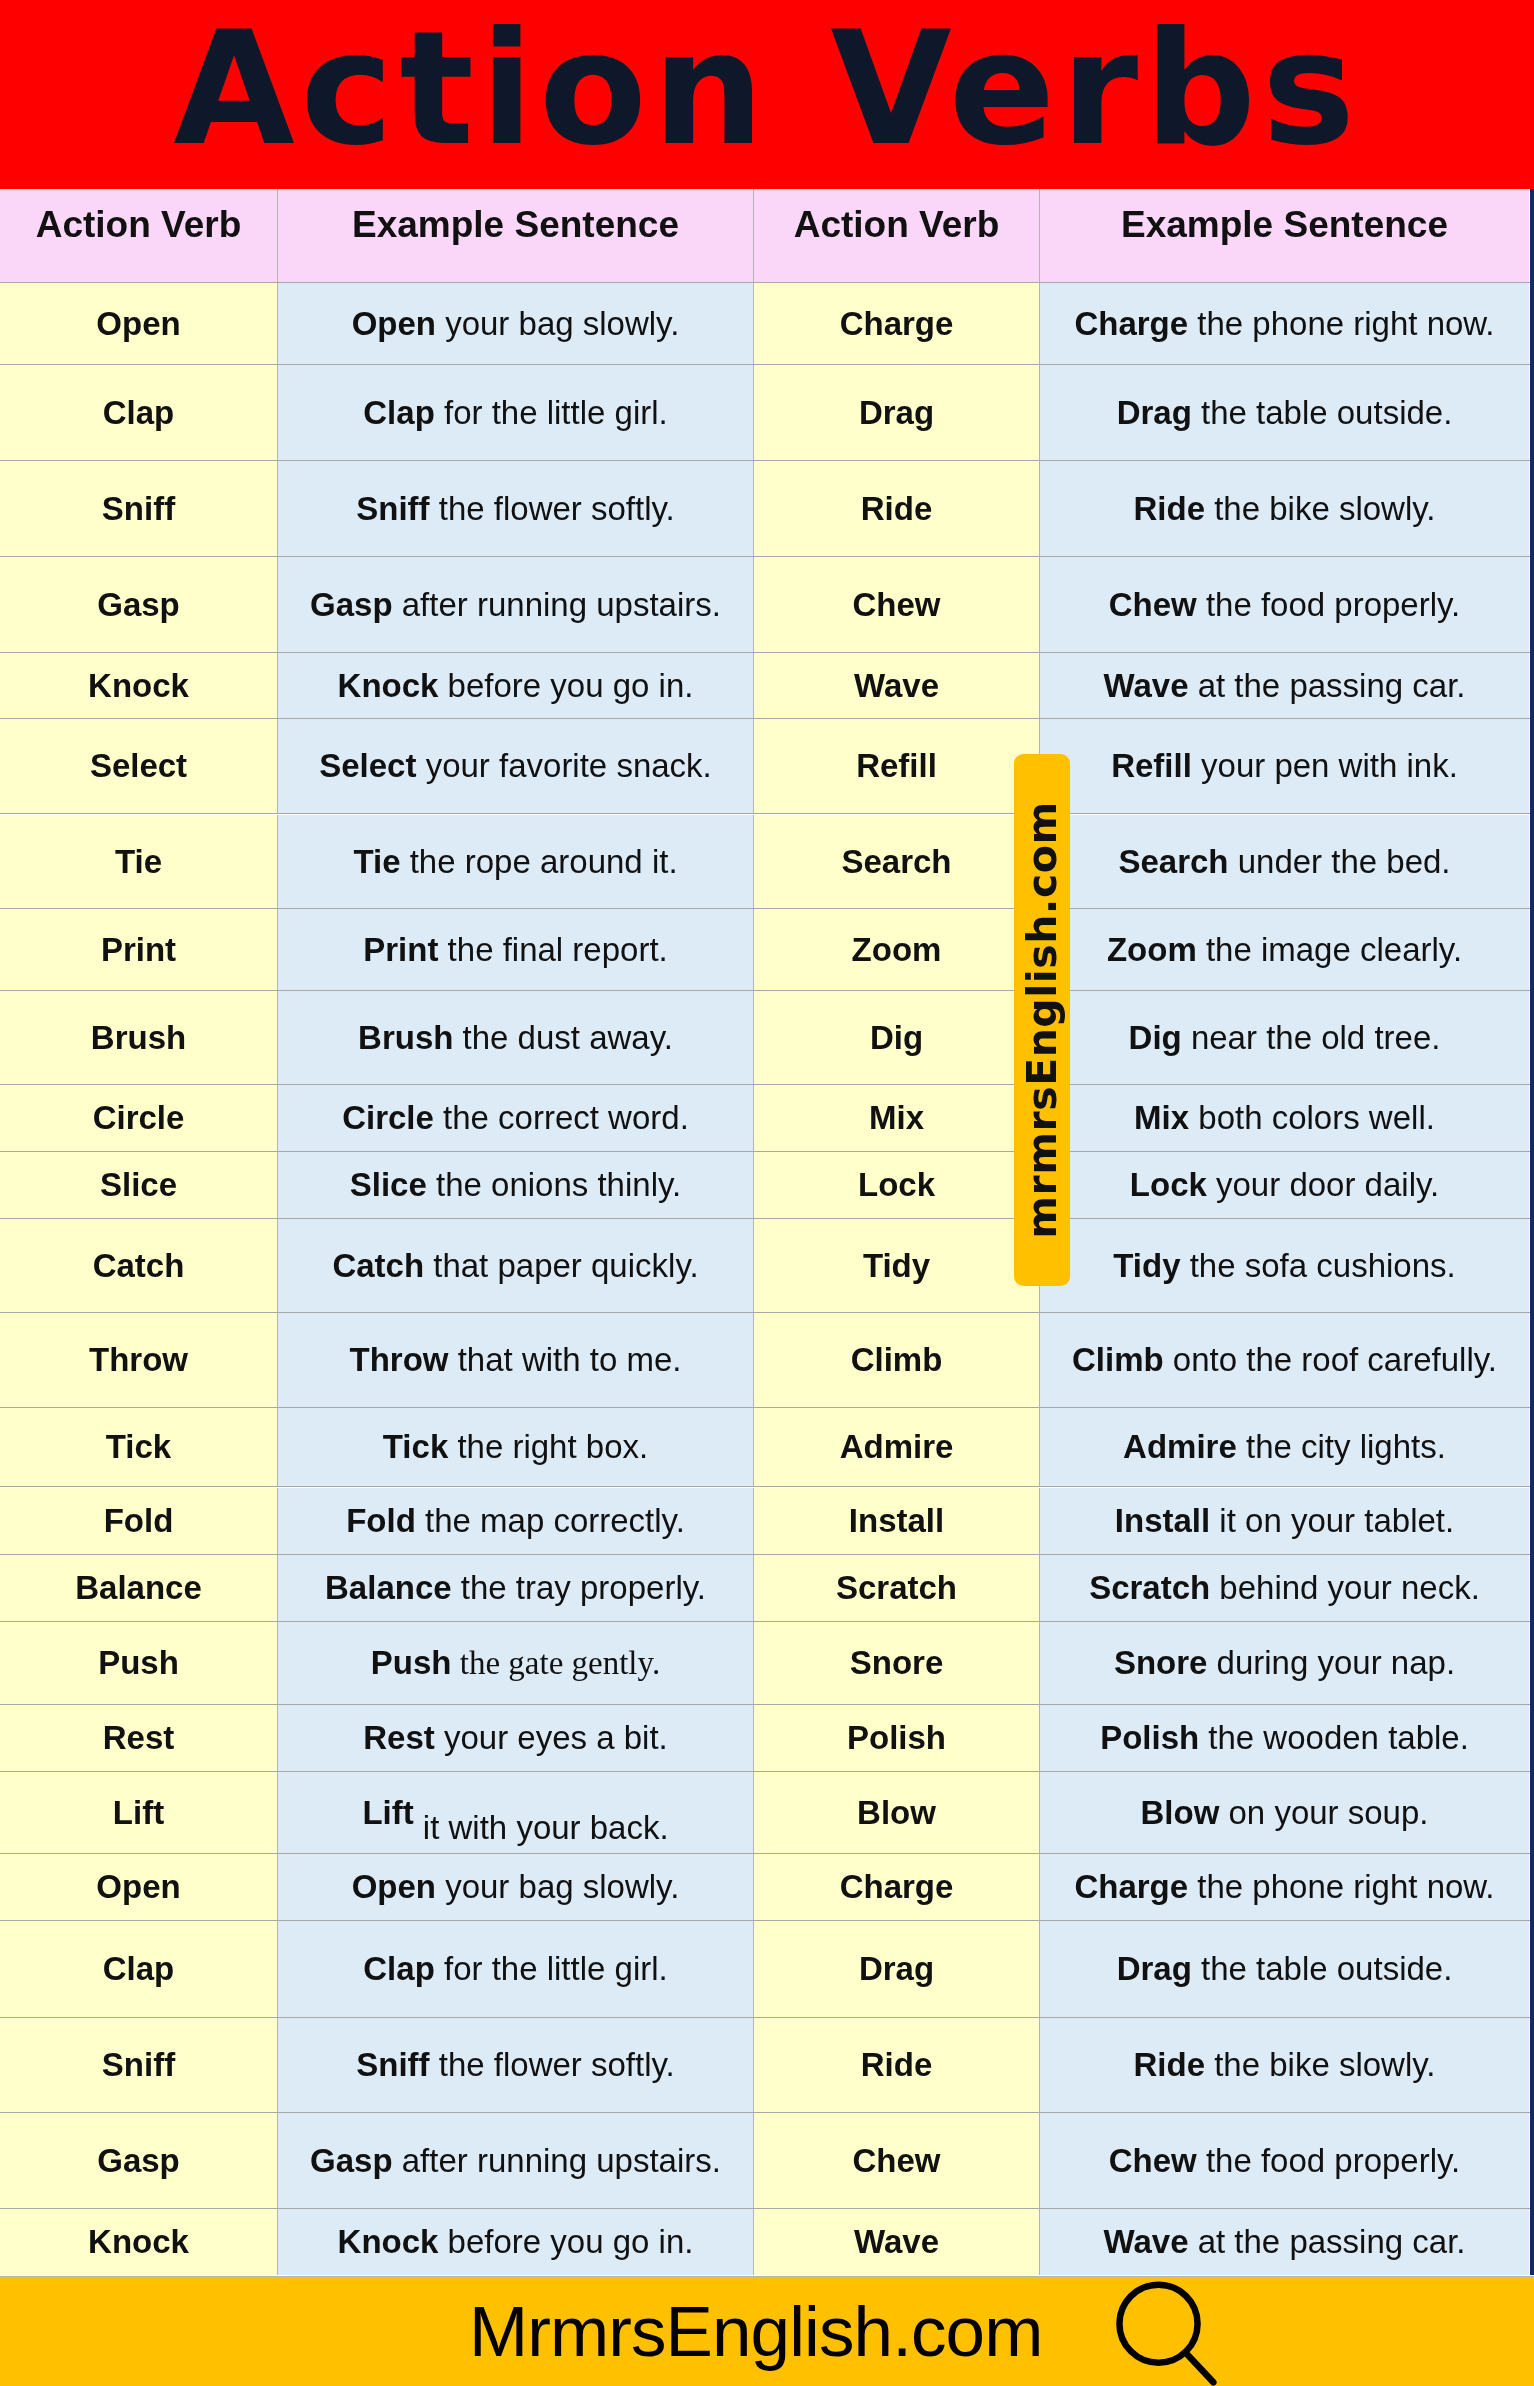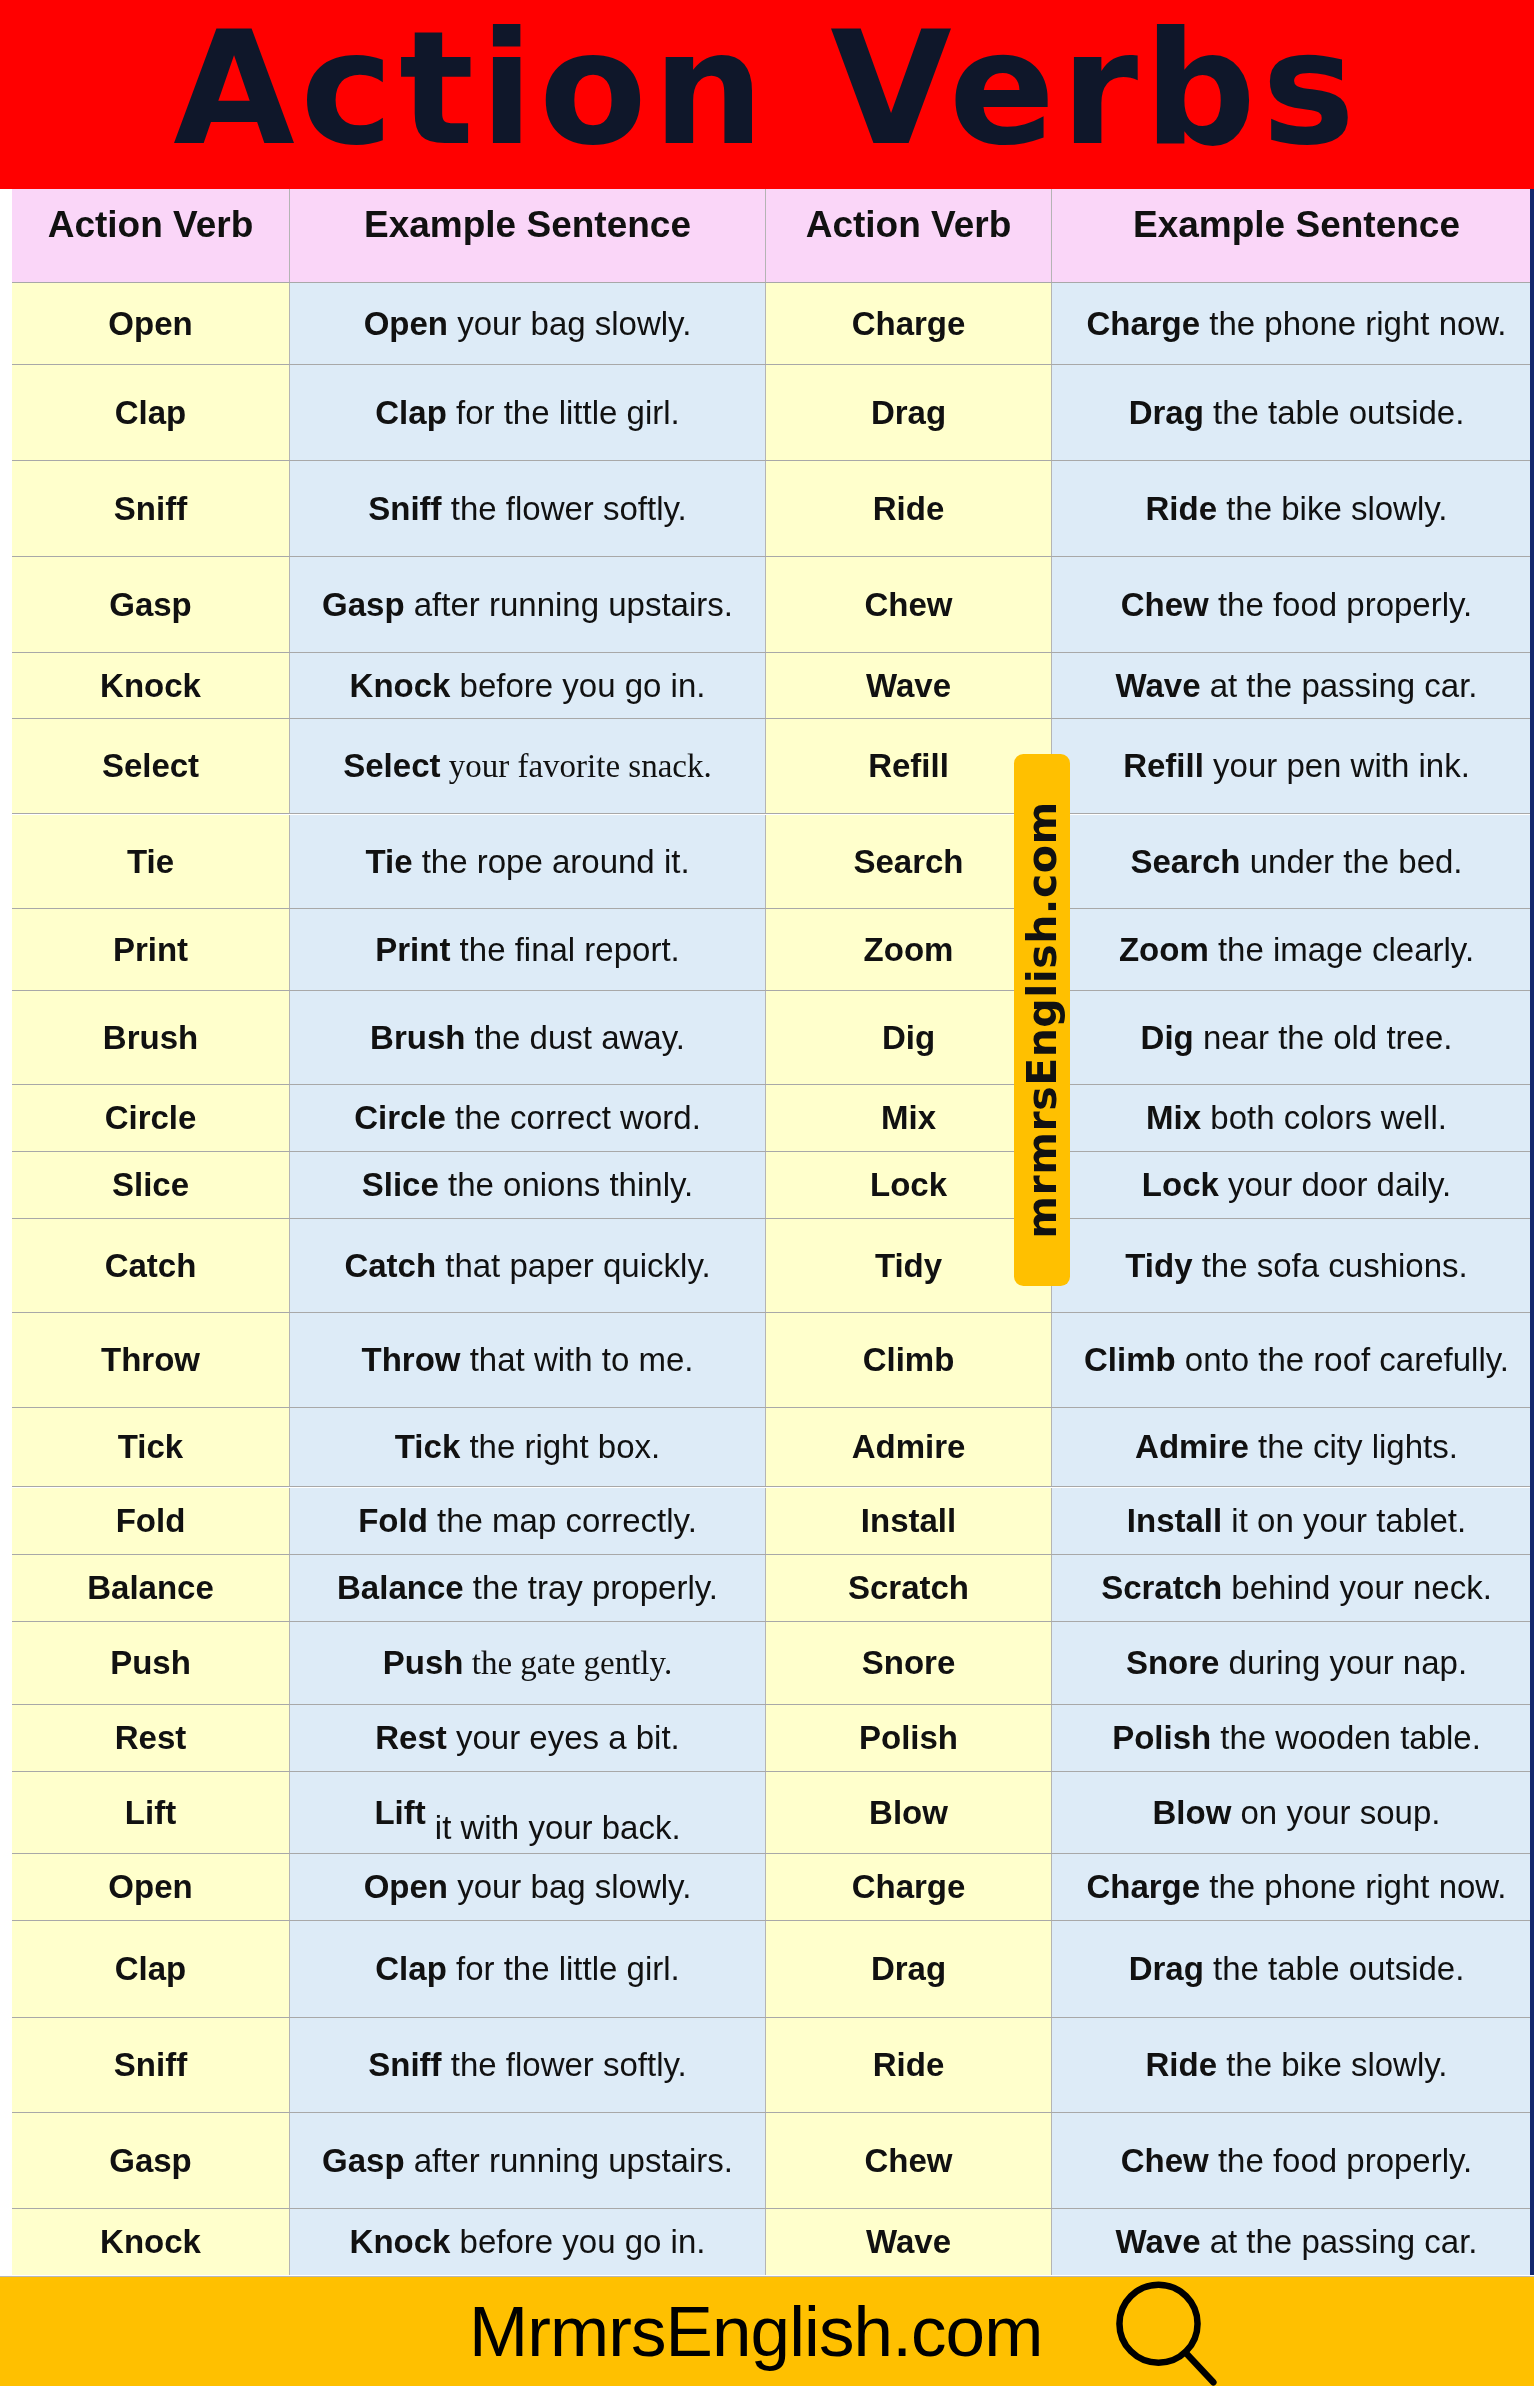--- a/index.html
+++ b/index.html
@@ -13,21 +13,21 @@
     background: #FF0000;
     display: flex; align-items: center; justify-content: center;
   }
   .title-text {
     color: #0f172a; font-weight: bold;
     font-family: "DejaVu Sans", sans-serif;
     font-size: 157px; letter-spacing: 5.6px; line-height: 1;
     margin-top: -13px;
   }
   .table {
-    position: absolute; left: 12px; top: 189px; width: 1286px; height: 2086px;
+    position: absolute; left: 0; top: 189px; width: 1286px; height: 2086px;
   }
   .navy-edge {
     position: absolute; left: 1530px; top: 189px; width: 4.7px; height: 2086px;
     background: #14286E;
   }
   .row {
     position: absolute; left: 0; width: 1530px;
     border-bottom: 1.9px solid #A8A8A8;
     box-sizing: border-box;
   }
@@ -140,21 +140,21 @@
       <div class="cell c3 verb">Wave</div>
       <div class="cell c4 sent">
         <b>Wave</b>
         <span style="white-space: pre;"> at the passing car.</span>
       </div>
     </div>
     <div class="row" style="top: 530px; height: 95px;">
       <div class="cell c1 verb">Select</div>
       <div class="cell c2 sent">
         <b>Select</b>
-        <span style="white-space: pre; font-family: Liberation Serif, serif;"> your favorite snack.</span>
+        <span style="white-space: pre;"> your favorite snack.</span>
       </div>
       <div class="cell c3 verb">Refill</div>
       <div class="cell c4 sent">
         <b>Refill</b>
         <span style="white-space: pre;"> your pen with ink.</span>
       </div>
     </div>
     <div class="row" style="top: 626px; height: 94px;">
       <div class="cell c1 verb">Tie</div>
       <div class="cell c2 sent">

